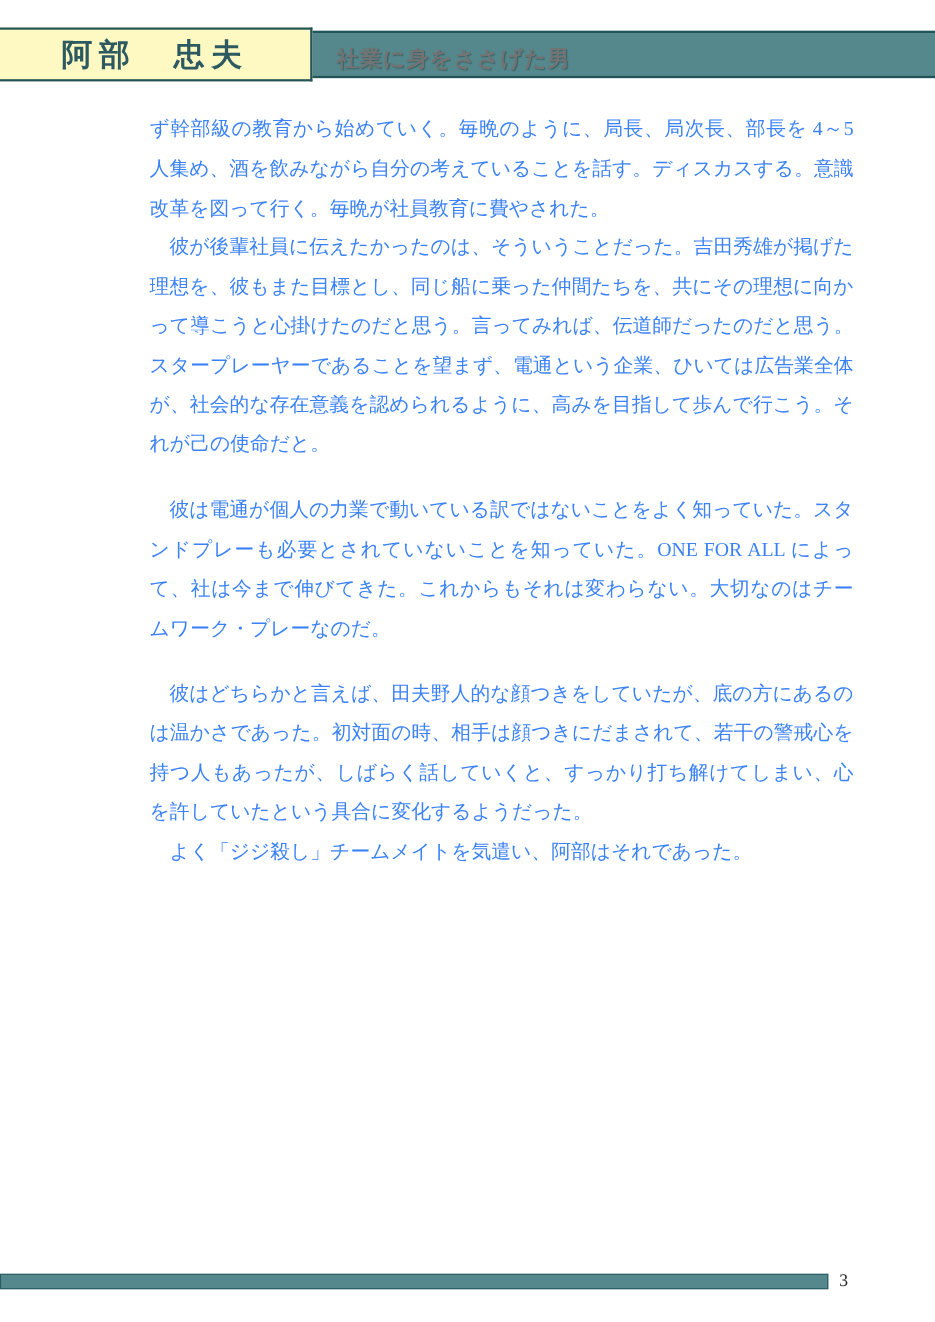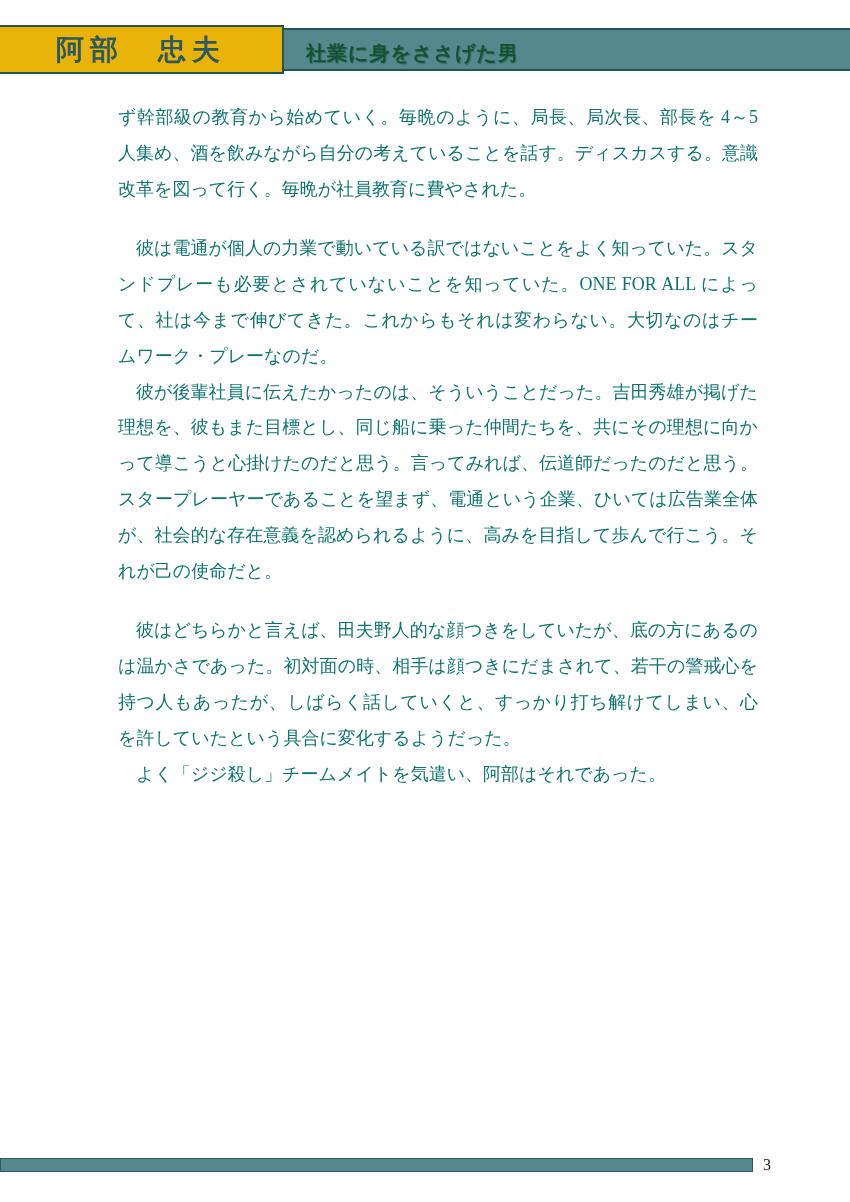--- a/index.html
+++ b/index.html
@@ -16,54 +16,54 @@
   .header-band {
     position: absolute; top: 28px; left: 0; right: 0; height: 43px;
     box-sizing: border-box;
     background: #55888c;
     border-top: 2px solid #235459;
     border-bottom: 2px solid #235459;
   }
   .name-box {
     position: absolute; top: 25px; left: 0; width: 284px; height: 49px;
     box-sizing: border-box;
-    background: #eab308;
+    background: #fef9c3;
     border-top: 2px solid #235459;
     border-bottom: 2px solid #235459;
     border-right: 2px solid #235459;
     z-index: 2;
     display: flex; align-items: center; justify-content: center;
   }
   .name-box .author {
     color: #2c5a60;
     font-size: 28px;
     font-weight: 600;
     letter-spacing: 6px;
     white-space: nowrap;
   }
   .chapter-title {
     position: absolute; top: 28px; left: 306px; height: 50px;
     display: flex; align-items: center;
     z-index: 3;
-    color: #14532d;
+    color: #737373;
     font-family: "Liberation Sans", "DejaVu Sans", sans-serif;
     font-weight: bold;
     font-size: 20px;
     letter-spacing: 1px;
     text-shadow: 1px 1px 1px rgba(20,60,65,0.45);
     white-space: nowrap;
   }
 
   
   .page-body {
     position: absolute;
-    top: 100px; left: 118px; width: 640px;
+    top: 100px; left: 136px; width: 640px;
     font-size: 18px;
     line-height: 35.8px;
-    color: #0f766e;
+    color: #3b82f6;
     text-align: justify;
     text-justify: inter-ideograph;
   }
   .page-body p { margin: 0; }
   .page-body p.indent { text-indent: 1em; }
   .page-body p.gap-before { margin-top: 24px; }
 
   
   .footer {
     position: absolute; left: 0; top: 1156px; right: 0; height: 30px;
@@ -86,22 +86,22 @@
 <header class="header">
   <div class="header-band"></div>
   <div class="name-box">
     <span class="author">阿部　忠夫</span>
   </div>
   <div class="chapter-title">社業に身をささげた男</div>
 </header>
 
 <main class="page-body">
   <p>ず幹部級の教育から始めていく。毎晩のように、局長、局次長、部長を 4～5 人集め、酒を飲みながら自分の考えていることを話す。ディスカスする。意識改革を図って行く。毎晩が社員教育に費やされた。</p>
+  <p class="indent">彼が後輩社員に伝えたかったのは、そういうことだった。吉田秀雄が掲げた理想を、彼もまた目標とし、同じ船に乗った仲間たちを、共にその理想に向かって導こうと心掛けたのだと思う。言ってみれば、伝道師だったのだと思う。スタープレーヤーであることを望まず、電通という企業、ひいては広告業全体が、社会的な存在意義を認められるように、高みを目指して歩んで行こう。それが己の使命だと。</p>
   <p class="indent gap-before">彼は電通が個人の力業で動いている訳ではないことをよく知っていた。スタンドプレーも必要とされていないことを知っていた。ONE FOR ALL によって、社は今まで伸びてきた。これからもそれは変わらない。大切なのはチームワーク・プレーなのだ。</p>
-  <p class="indent">彼が後輩社員に伝えたかったのは、そういうことだった。吉田秀雄が掲げた理想を、彼もまた目標とし、同じ船に乗った仲間たちを、共にその理想に向かって導こうと心掛けたのだと思う。言ってみれば、伝道師だったのだと思う。スタープレーヤーであることを望まず、電通という企業、ひいては広告業全体が、社会的な存在意義を認められるように、高みを目指して歩んで行こう。それが己の使命だと。</p>
   <p class="indent gap-before">彼はどちらかと言えば、田夫野人的な顔つきをしていたが、底の方にあるのは温かさであった。初対面の時、相手は顔つきにだまされて、若干の警戒心を持つ人もあったが、しばらく話していくと、すっかり打ち解けてしまい、心を許していたという具合に変化するようだった。</p>
   <p class="indent">よく「ジジ殺し」チームメイトを気遣い、阿部はそれであった。</p>
 </main>
 
 <footer class="footer">
   <div class="footer-bar"></div>
   <div class="page-number">3</div>
 </footer>
 
 </body></html>

